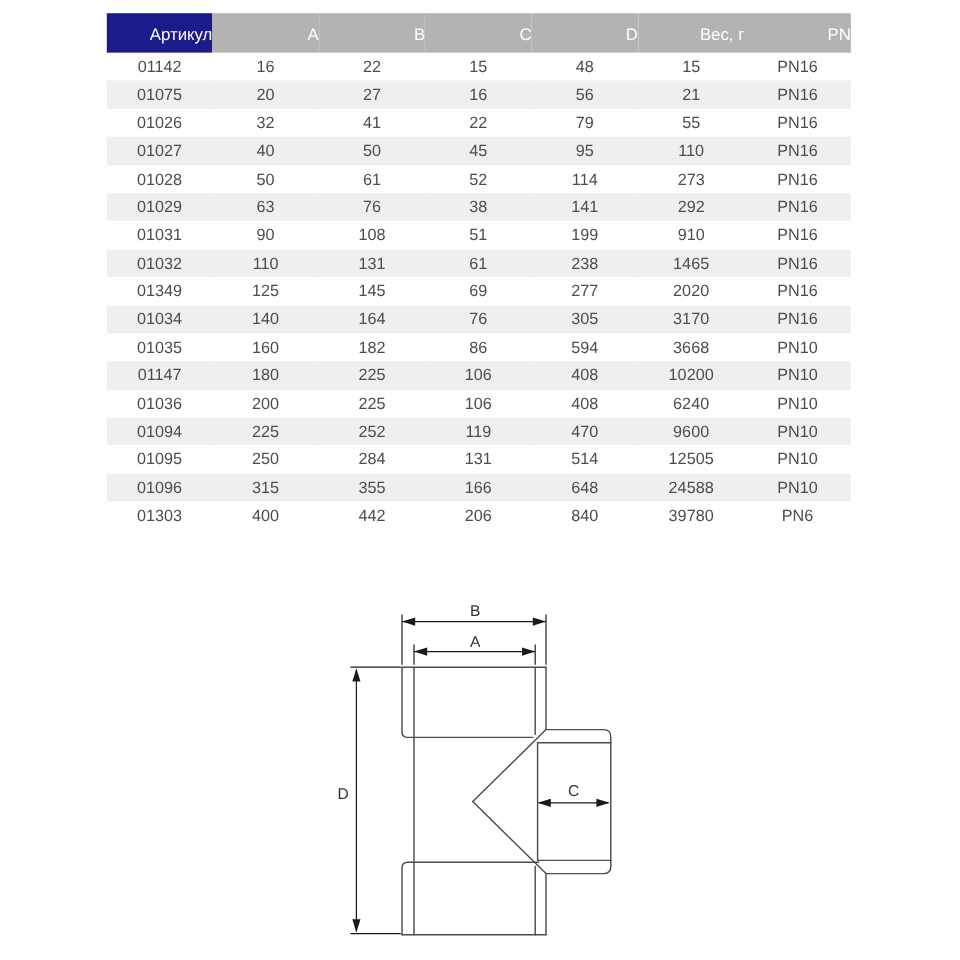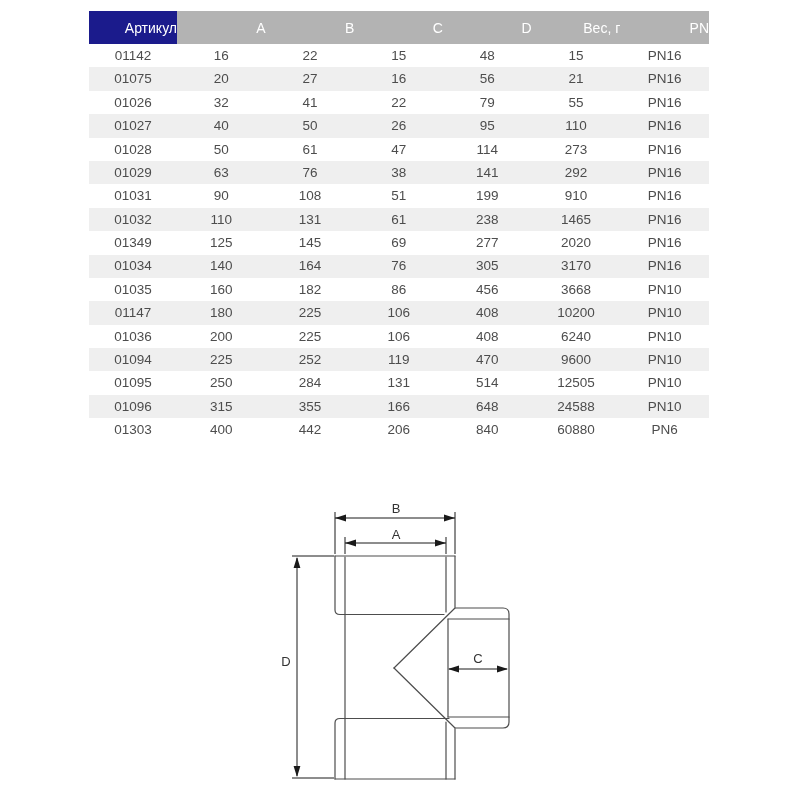--- a/index.html
+++ b/index.html
@@ -84,30 +84,30 @@
         <td>41</td>
         <td>22</td>
         <td>79</td>
         <td>55</td>
         <td>PN16</td>
       </tr>
       <tr>
         <td>01027</td>
         <td>40</td>
         <td>50</td>
-        <td>26</td>
+        <td>45</td>
         <td>95</td>
         <td>110</td>
         <td>PN16</td>
       </tr>
       <tr>
         <td>01028</td>
         <td>50</td>
         <td>61</td>
-        <td>47</td>
+        <td>52</td>
         <td>114</td>
         <td>273</td>
         <td>PN16</td>
       </tr>
       <tr>
         <td>01029</td>
         <td>63</td>
         <td>76</td>
         <td>38</td>
         <td>141</td>
@@ -148,21 +148,21 @@
         <td>76</td>
         <td>305</td>
         <td>3170</td>
         <td>PN16</td>
       </tr>
       <tr>
         <td>01035</td>
         <td>160</td>
         <td>182</td>
         <td>86</td>
-        <td>456</td>
+        <td>594</td>
         <td>3668</td>
         <td>PN10</td>
       </tr>
       <tr>
         <td>01147</td>
         <td>180</td>
         <td>225</td>
         <td>106</td>
         <td>408</td>
         <td>10200</td>
@@ -203,21 +203,21 @@
         <td>648</td>
         <td>24588</td>
         <td>PN10</td>
       </tr>
       <tr>
         <td>01303</td>
         <td>400</td>
         <td>442</td>
         <td>206</td>
         <td>840</td>
-        <td>60880</td>
+        <td>39780</td>
         <td>PN6</td>
       </tr>
     </tbody>
 </table>
 
 <svg class="diagram" width="800" height="800" viewBox="0 0 800 800">
 
   <g>
 
     <path class="outline" d="M335,556 H455"></path>

